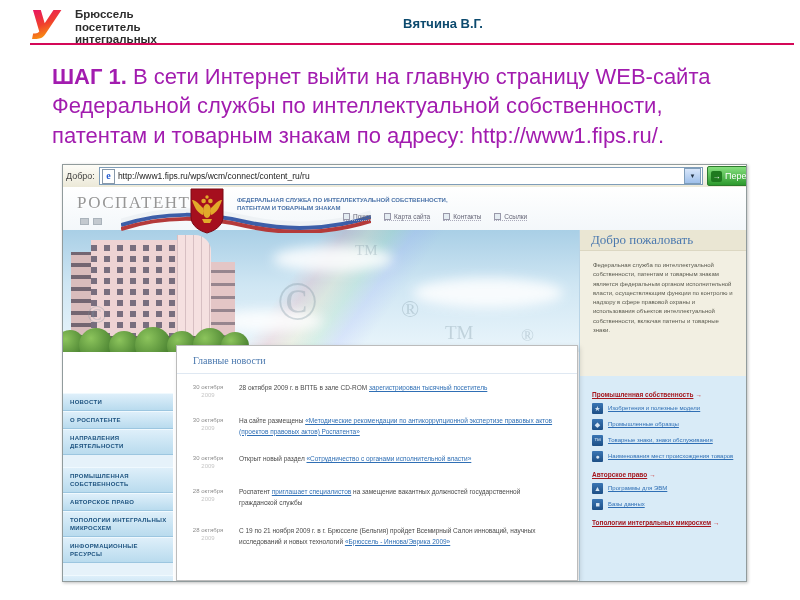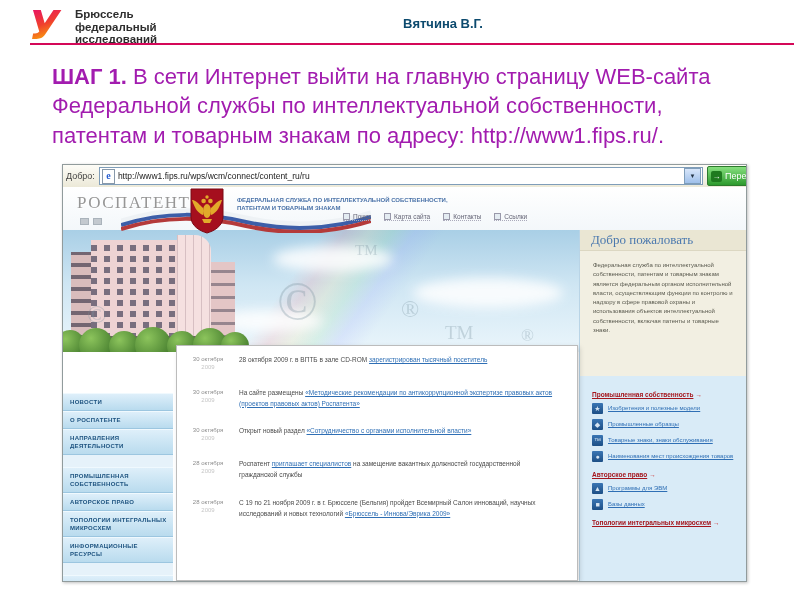--- a/index.html
+++ b/index.html
@@ -91,22 +91,22 @@
         <linearGradient id="ug" x1="0" y1="0" x2="0.25" y2="1">
           <stop offset="0" stop-color="#e5007d"></stop>
             <stop offset="0.55" stop-color="#f0402d"></stop>
             <stop offset="1" stop-color="#fdc300"></stop>
         </linearGradient>
       </defs>
       <text x="1" y="36" font-size="42" font-weight="bold" font-style="italic" font-family="DejaVu Sans, sans-serif" fill="url(#ug)">У</text>
     </svg>
     <div class="urfu-text">
       <div>Брюссель</div>
-      <div>федеральный</div>
-      <div>исследований</div>
+      <div>посетитель</div>
+      <div>интегральных</div>
     </div>
   </div>
   <div class="author">Вятчина В.Г.</div>
   <div class="redline"></div>
 
   <div class="instruction">
     <b>ШАГ 1.</b><span> В сети Интернет выйти на главную страницу WEB-сайта Федеральной службы по интеллектуальной собственности, патентам и товарным знакам по адресу: http://www1.fips.ru/.</span>
   </div>
 
   <div class="browser">
@@ -210,20 +210,21 @@
           <div class="nav-item">АВТОРСКОЕ ПРАВО</div>
           <div class="nav-item">ТОПОЛОГИИ ИНТЕГРАЛЬНЫХ МИКРОСХЕМ</div>
           <div class="nav-item">ИНФОРМАЦИОННЫЕ РЕСУРСЫ</div>
           <div class="nav-gap"></div>
           <div class="nav-item">КОНТАКТЫ</div>
 
         </div>
       </div>
 
       <div class="news">
+        <div class="news-title">Главные новости</div>
 
         <div class="news-row">
           <div class="news-date"><span>30 октября</span><br><span class="yr">2009</span></div>
           <div class="news-text"><span>28 октября 2009 г. в ВПТБ в зале CD-ROM </span><a>зарегистрирован тысячный посетитель</a><span></span></div>
         </div>
 
         <div class="news-row">
           <div class="news-date"><span>30 октября</span><br><span class="yr">2009</span></div>
           <div class="news-text"><span>На сайте размещены </span><a>«Методические рекомендации по антикоррупционной экспертизе правовых актов (проектов правовых актов) Роспатента»</a><span></span></div>
         </div>

